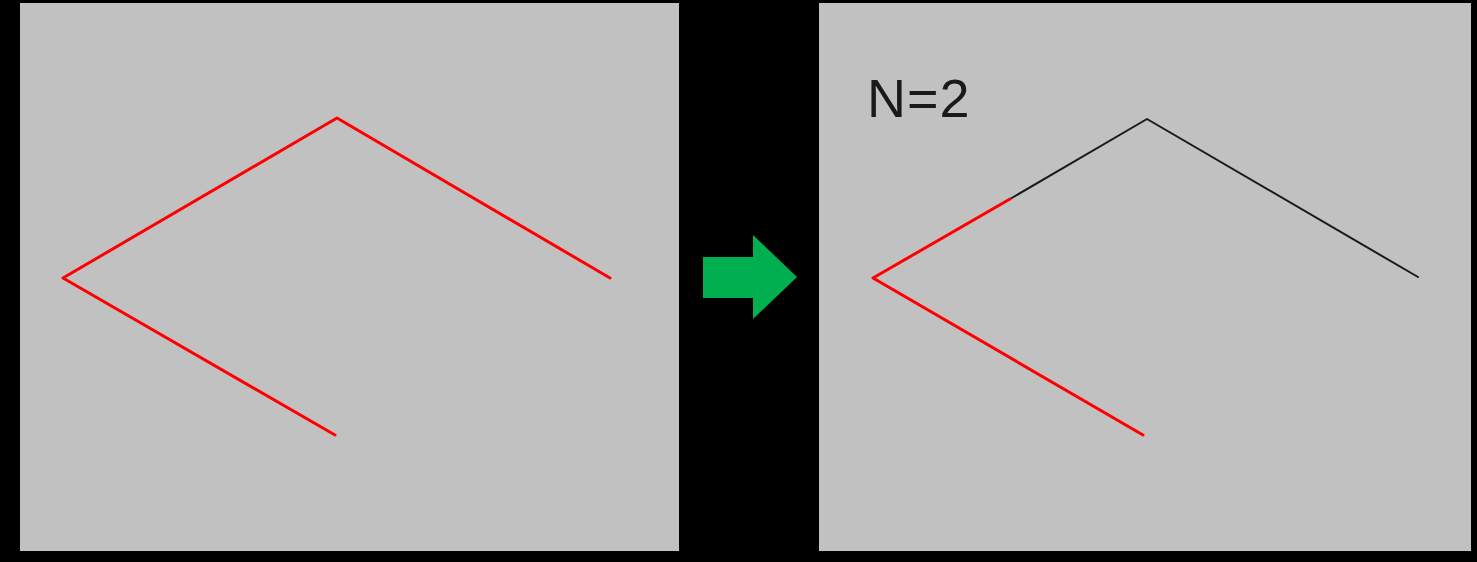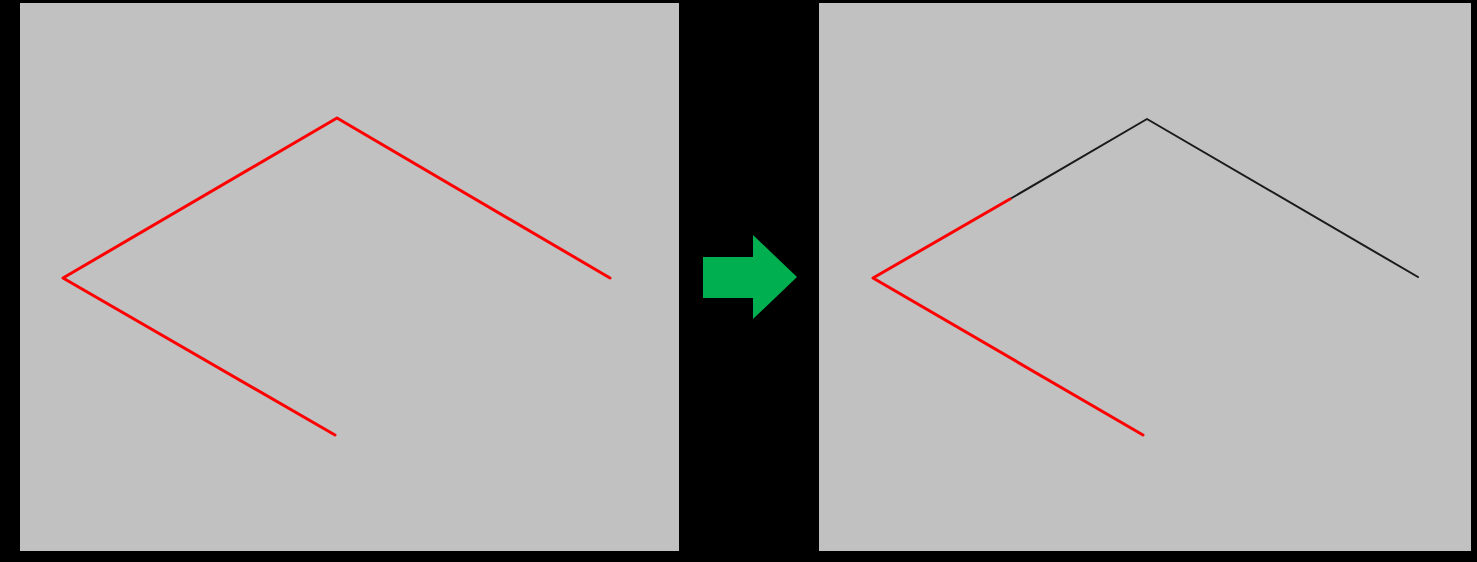--- a/index.html
+++ b/index.html
@@ -60,19 +60,20 @@
     <svg class="curve-svg" viewBox="0 0 659 548">
       <polyline fill="none" stroke-linecap="round" stroke-linejoin="round" points="590,275 317,115 43,275 315,432" stroke="#FF0000" stroke-width="3"></polyline>
     </svg>
   </div>
 
   <svg class="arrow-svg" viewBox="0 0 110 100">
     <polygon points="8,32 58,32 58,10 102,52 58,94 58,73 8,73" fill="#00B050"></polygon>
   </svg>
 
   <div class="panel panel-right">
+    <div class="iteration-label">N=2</div>
     <svg class="curve-svg" viewBox="0 0 652 548">
       <polyline fill="none" stroke-linecap="round" stroke-linejoin="round" points="599,274 328,116 191,196" stroke="#1A1A1A" stroke-width="2"></polyline>
       <polyline fill="none" stroke-linecap="round" stroke-linejoin="round" points="191,196 54,275 324,432" stroke="#FF0000" stroke-width="3"></polyline>
     </svg>
   </div>
 
 </div>
 
 </body></html>

